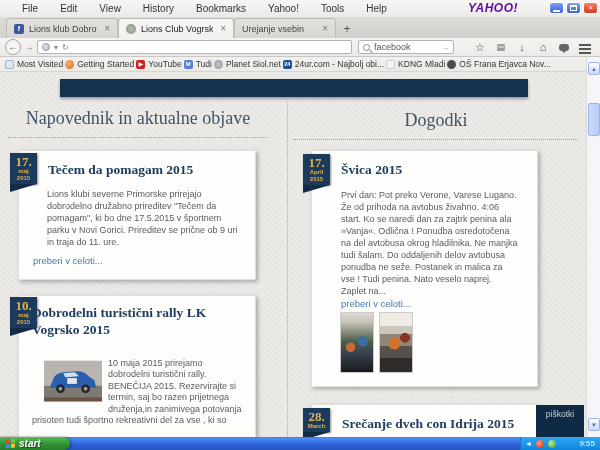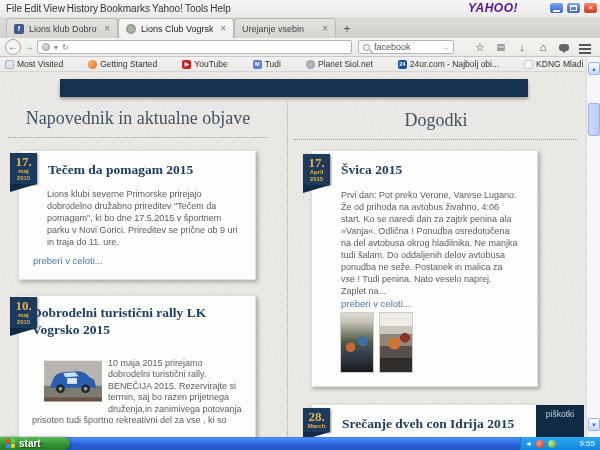--- a/index.html
+++ b/index.html
@@ -3,21 +3,21 @@
 <meta charset="utf-8">
 <style>
   html,body{margin:0;padding:0;background:#444;}
   *{box-sizing:border-box;}
   #screen{position:relative;width:600px;height:450px;overflow:hidden;
     font-family:"Liberation Sans",sans-serif;background:#e9e7e3;}
 
   
   #menubar{position:absolute;left:0;top:0;width:600px;height:17px;
     background:linear-gradient(#f7f6f4,#eceae7);display:flex;align-items:center;
-    padding-left:6px;gap:2px;font-size:10px;color:#333;}
+    padding-left:22px;gap:22px;font-size:10px;color:#333;}
   .menu-item{cursor:default;}
   #yahoo-logo{position:absolute;right:82px;top:1px;font-weight:bold;font-style:italic;
     font-size:12px;letter-spacing:.5px;}
   #winbtns{position:absolute;right:2px;top:2px;display:flex;gap:2px;}
   .winbtn{width:15px;height:12px;border-radius:3px;border:1px solid #fff;
     color:#fff;font-size:8px;line-height:10px;text-align:center;
     background:linear-gradient(#7ba0f5,#3a63d8);}
   .winbtn.close{background:linear-gradient(#f0846a,#d33c1f);}
   .winbtn .bar{display:block;width:7px;height:2px;background:#fff;margin:7px auto 0;}
   .winbtn .box{display:block;width:7px;height:6px;border:1px solid #fff;border-top-width:2px;margin:2px auto 0;}
@@ -62,21 +62,21 @@
   .hamb{position:absolute;top:8px;left:2px;}
   .hamb::before,.hamb::after{content:"";position:absolute;left:0;}
   .hamb::before{top:-4px;} .hamb::after{top:4px;}
   .bubble{position:absolute;left:3px;top:4px;width:10px;height:7px;border-radius:3px;background:#666;}
   .bubble::after{content:"";position:absolute;left:2px;top:6px;
     border:3px solid transparent;border-top-color:#666;}
 
   
   #bmbar{position:absolute;left:0;top:57px;width:586px;height:15px;
     background:linear-gradient(#f2f1ef,#ebeae7);border-bottom:1px solid #d7d5d1;
-    display:flex;align-items:center;padding-left:5px;gap:25px;font-size:8.5px;color:#333;overflow:hidden;}
+    display:flex;align-items:center;padding-left:5px;gap:2px;font-size:8.5px;color:#333;overflow:hidden;}
   .bm{display:flex;align-items:center;gap:3px;white-space:nowrap;}
   .bm .fav{width:9px;height:9px;font-size:5.5px;}
   .fav-mv{background:#dce7f2;border:1px solid #9fb4c8;}
   .fav-gs{background:radial-gradient(circle at 35% 35%,#f7b267,#e06a1f);border-radius:50%;}
   .fav-yt{background:#cc2222;}
   .fav-gm{background:#5a7fd6;}
   .fav-ps{background:radial-gradient(circle,#c3c7cb,#8d9296);border-radius:50%;}
   .fav-24{background:#1a4f9c;}
   .fav-kd{background:#f5f5f5;border:1px solid #ccc;}
   .fav-os{background:#4c4c4c;border-radius:50%;}
@@ -144,21 +144,21 @@
     background:linear-gradient(#fdfefe,#cbd8f8);color:#4a6fc0;font-size:6px;text-align:center;line-height:12px;}
   #sb-up{top:5px;} #sb-down{top:361px;}
   #sb-thumb{position:absolute;left:1px;top:46px;width:12px;height:33px;border:1px solid #9cb3e8;
     border-radius:2px;background:linear-gradient(90deg,#cdd9fc,#bccbf7);}
 
   
   #taskbar{position:absolute;left:0;top:437px;width:600px;height:13px;
     background:linear-gradient(#3f77e8 0%,#4a8df8 12%,#2e62d8 55%,#2456c2 100%);z-index:9;}
   #startbtn{position:absolute;left:0;top:0;height:13px;width:70px;border-radius:0 7px 7px 0;
     background:linear-gradient(#57b957,#2f8f2f 60%,#27812c);display:flex;align-items:center;
-    gap:4px;padding-left:6px;color:#fff;font-weight:bold;font-size:10px;
+    gap:4px;padding-left:6px;color:#fff;font-weight:bold;font-style:italic;font-size:10px;
     text-shadow:1px 1px 1px rgba(0,0,0,.5);box-shadow:1px 0 3px rgba(0,0,0,.4);}
   .winflag{width:9px;height:9px;display:grid;grid-template-columns:4px 4px;
     grid-template-rows:4px 4px;gap:1px;transform:skewY(-6deg);}
   .winflag i{display:block;}
   .winflag .r{background:#e24b26;} .winflag .g{background:#7ec242;}
   .winflag .b{background:#3d8ef0;} .winflag .y{background:#f5c33b;}
   #taskbtn{position:absolute;left:76px;top:1px;width:152px;height:11px;border-radius:2px;
     background:linear-gradient(#1d4fc4,#1845ae);box-shadow:inset 0 0 2px rgba(0,0,0,.5);
     display:flex;align-items:center;gap:4px;padding:0 5px;color:#eef2ff;font-size:8px;white-space:nowrap;overflow:hidden;}
   .fficon{width:8px;height:8px;border-radius:50%;flex:none;

